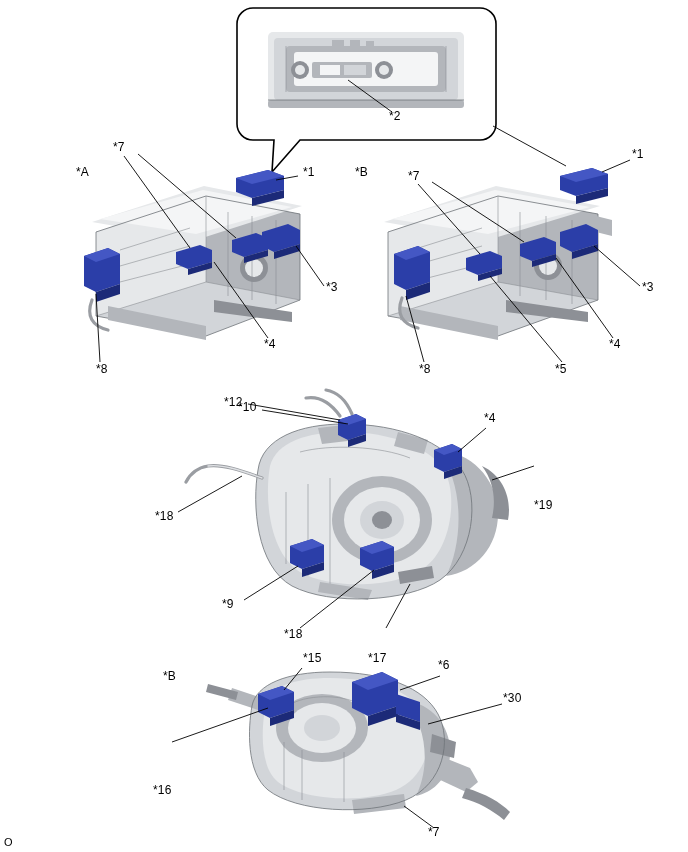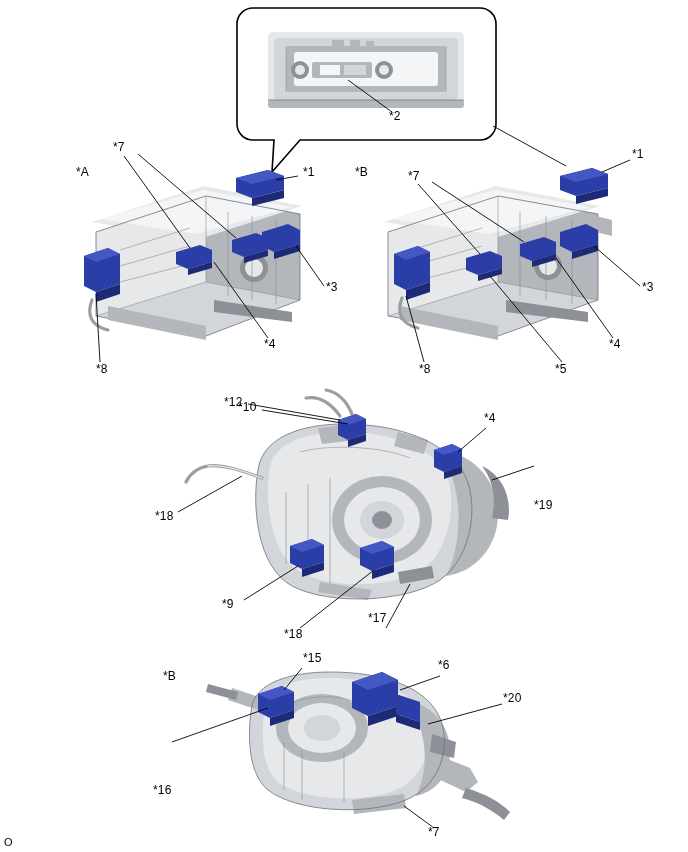--- a/index.html
+++ b/index.html
@@ -301,25 +301,25 @@
   <span class="callout" style="left:555px; top:363px;">*5</span>
   <span class="callout" style="left:419px; top:363px;">*8</span>
 
   <span class="callout" style="left:224px; top:396px;">*12</span>
   <span class="callout" style="left:238px; top:401px;">*10</span>
   <span class="callout" style="left:484px; top:412px;">*4</span>
   <span class="callout" style="left:534px; top:451px;margin-top:48px;">*19</span>
   <span class="callout" style="left:155px; top:510px;">*18</span>
   <span class="callout" style="left:222px; top:598px;">*9</span>
   <span class="callout" style="left:284px; top:628px;">*18</span>
-  <span class="callout" style="left:368px; top:612px;">*17</span>
+  <span class="callout" style="left:368px; top:652px;">*17</span>
 
   <span class="callout" style="left:303px; top:652px;">*15</span>
   <span class="callout" style="left:438px; top:659px;">*6</span>
-  <span class="callout" style="left:503px; top:692px;">*20</span>
+  <span class="callout" style="left:503px; top:692px;">*30</span>
   <span class="callout" style="left:153px; top:784px;">*16</span>
   <span class="callout" style="left:428px; top:826px;">*7</span>
 
   <span class="callout" style="left:76px;  top:166px;">*A</span>
   <span class="callout" style="left:355px; top:166px;">*B</span>
   <span class="callout" style="left:163px; top:670px;">*B</span>
 
   <span class="corner-mark">O</span>
 </div>
 

